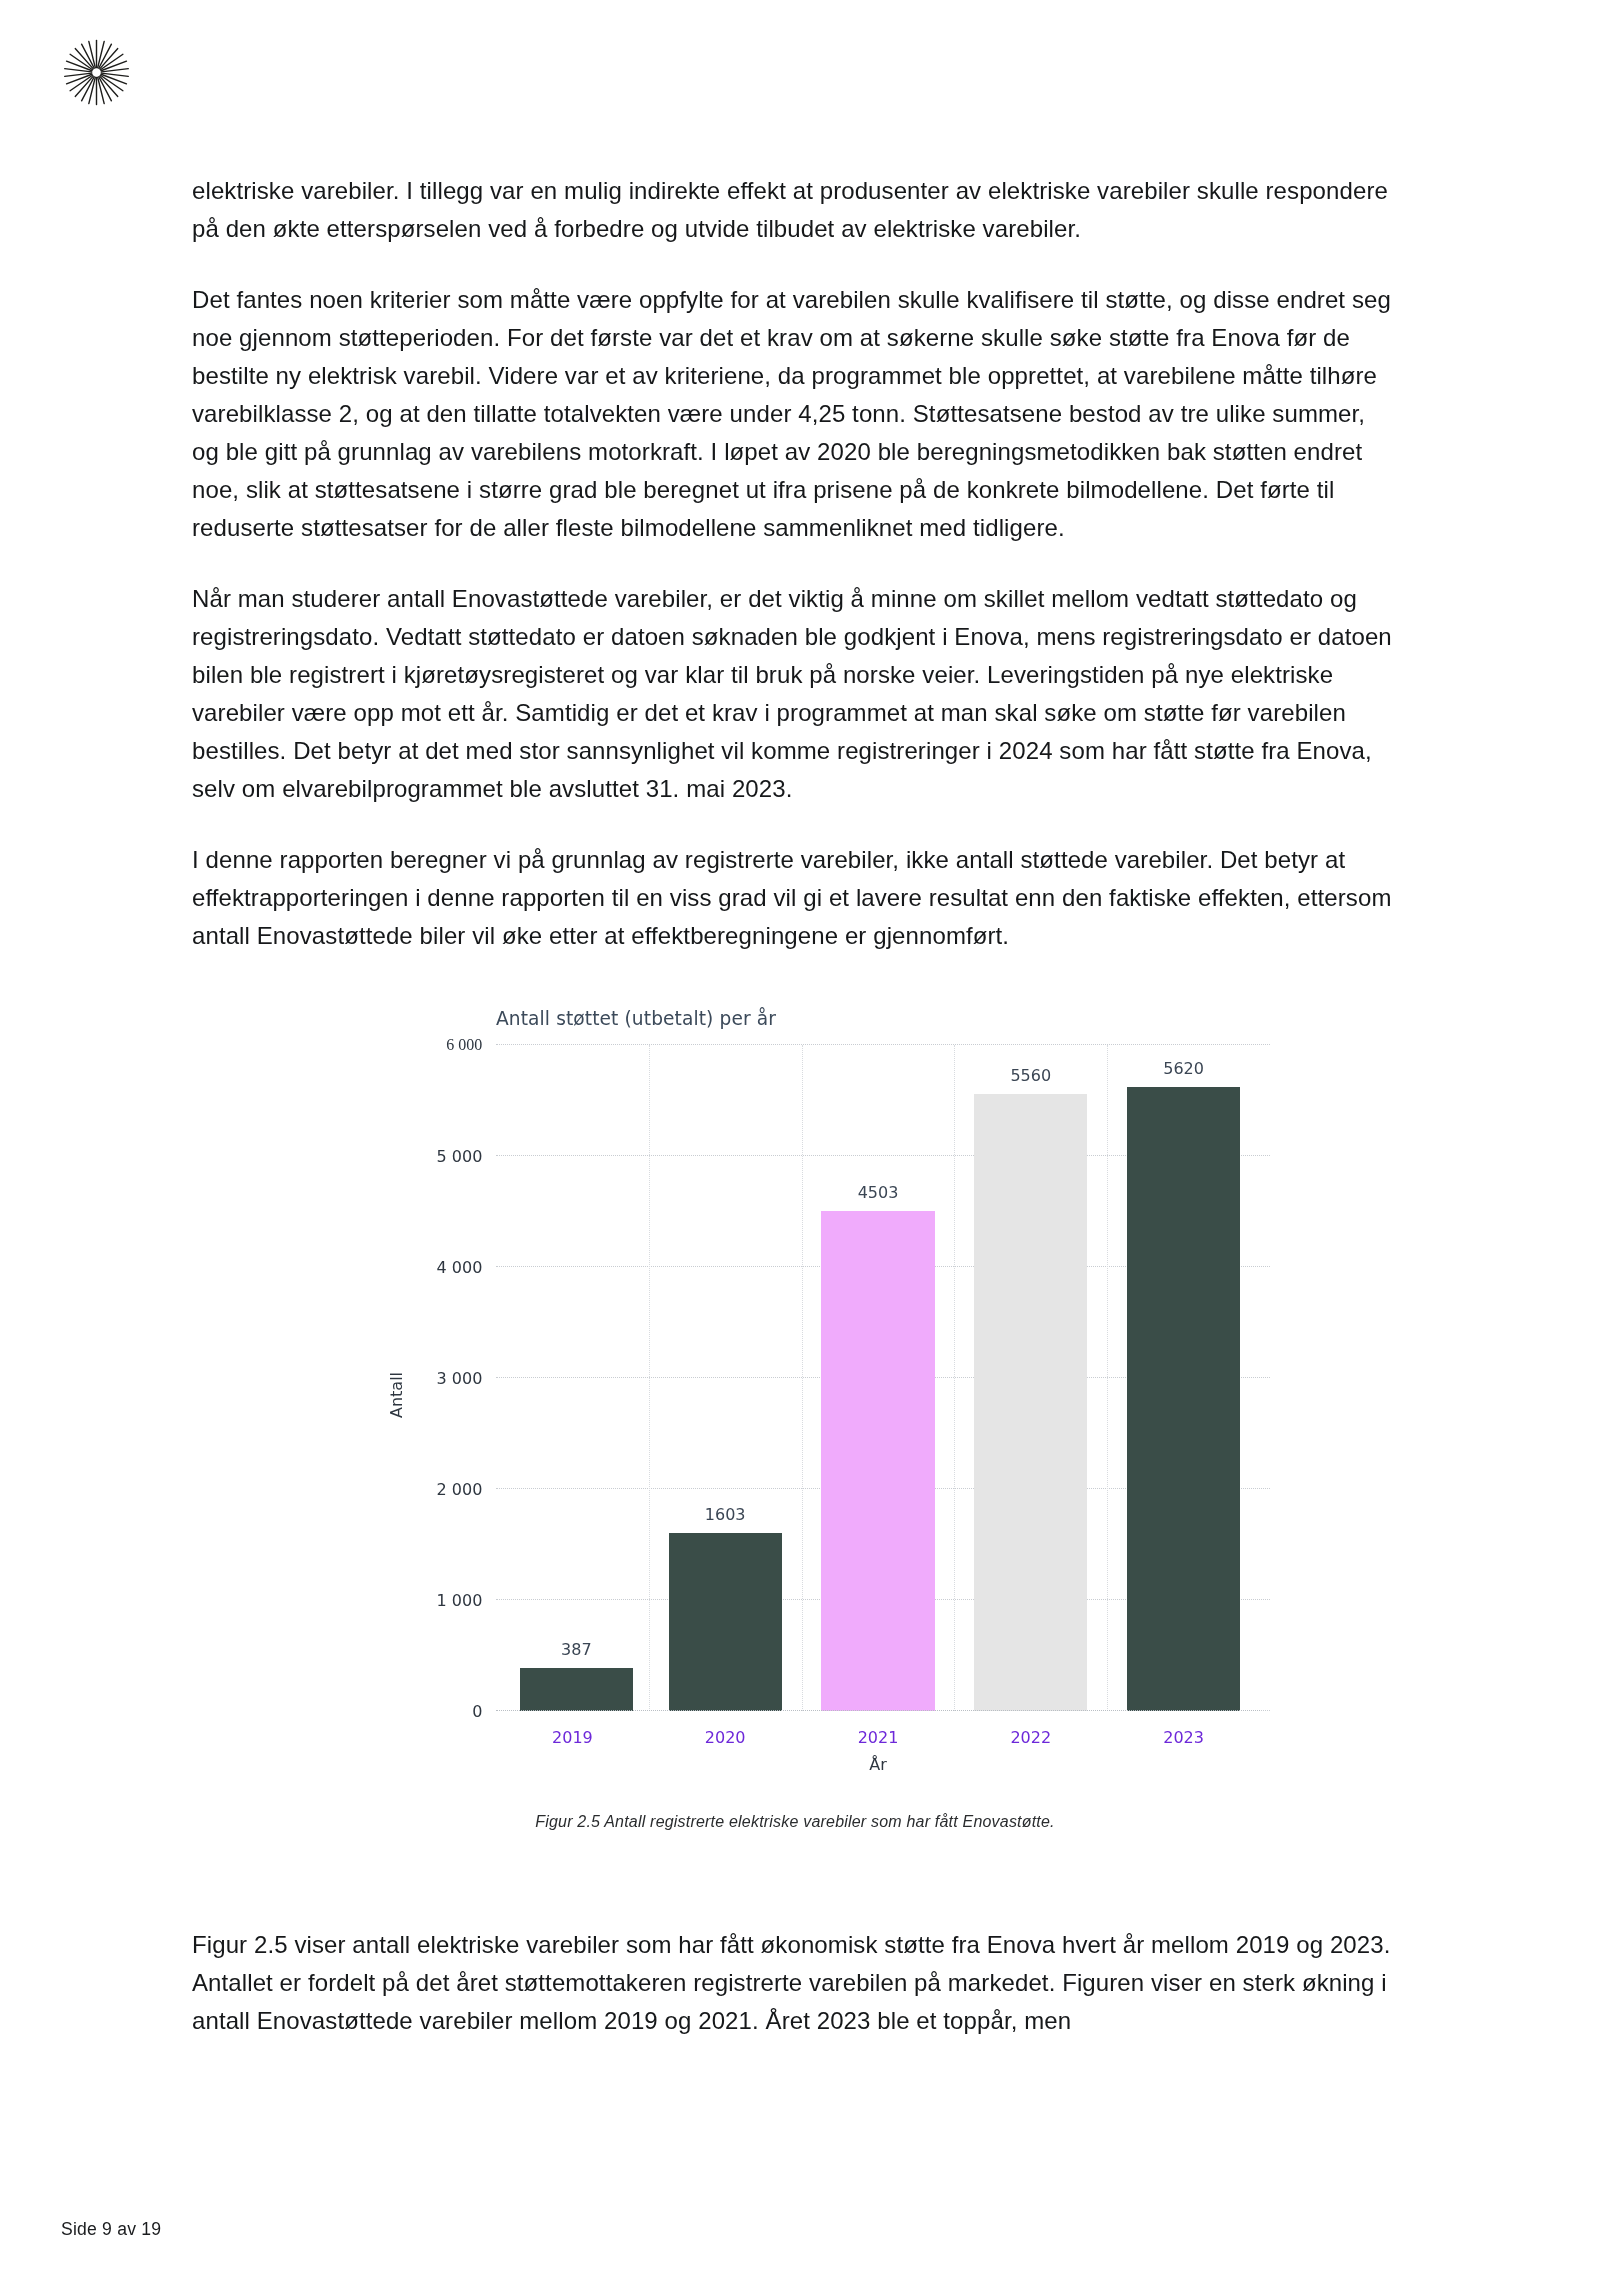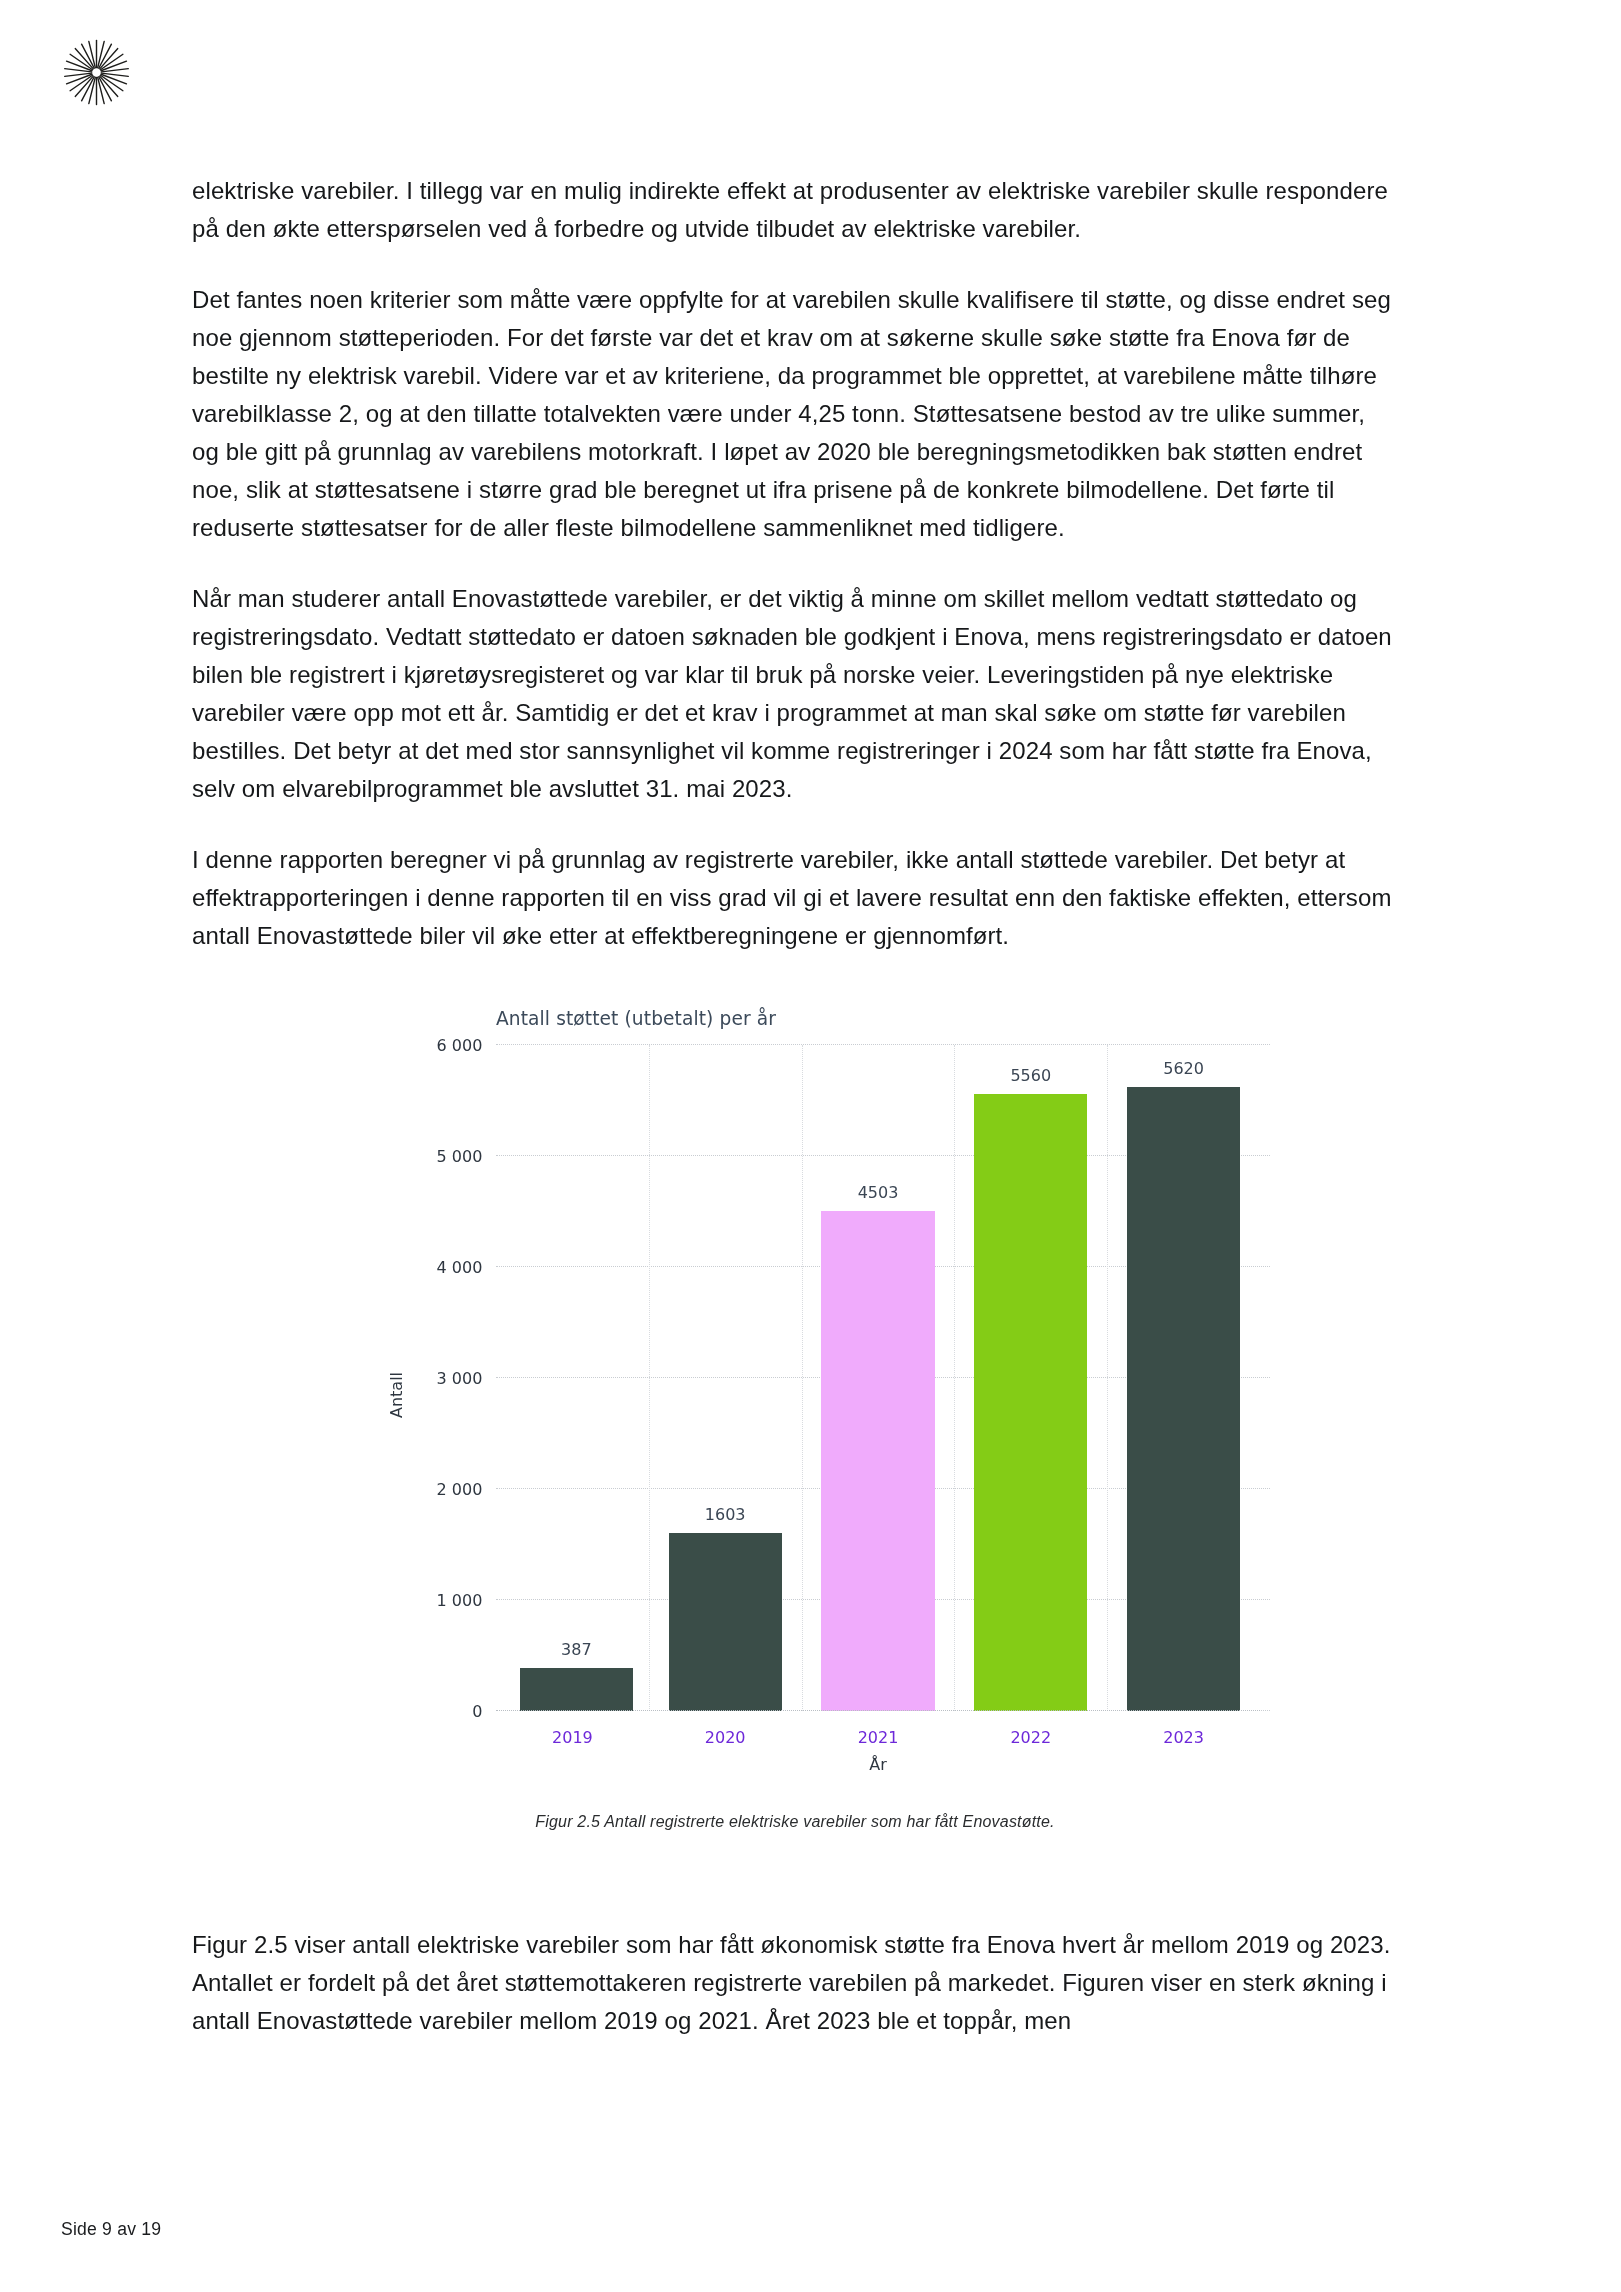--- a/index.html
+++ b/index.html
@@ -235,40 +235,40 @@
           <div class="vgridline" style="left: 60%;"></div>
           <div class="vgridline" style="left: 80%;"></div>
         </div>
       <div id="yticks">
           <div class="ytick" style="bottom: 0%; transform: translateY(50%);">0</div>
           <div class="ytick" style="bottom: 16.6667%; transform: translateY(50%); margin-left: 11px;">1 000</div>
           <div class="ytick" style="bottom: 33.3333%; transform: translateY(50%);">2 000</div>
           <div class="ytick" style="bottom: 50%; transform: translateY(50%);">3 000</div>
           <div class="ytick" style="bottom: 66.6667%; transform: translateY(50%);">4 000</div>
           <div class="ytick" style="bottom: 83.3333%; transform: translateY(50%);">5 000</div>
-          <div class="ytick" style="bottom: 100%; transform: translateY(50%);">6 000</div>
+          <div class="ytick" style="bottom: 100%; transform: translateY(50%); font-family: Liberation Serif, serif;">6 000</div>
         </div>
       <div class="bars" id="bars">
           <div class="barslot">
             <div class="bar" style="height: 6.45%; background: rgb(58, 77, 72); margin-left: 8px;">
               <div class="barlabel" style="color: rgb(59, 70, 84);">387</div>
             </div>
           </div>
           <div class="barslot">
             <div class="bar" style="height: 26.7167%; background: rgb(58, 77, 72);">
               <div class="barlabel" style="color: rgb(59, 70, 84);">1603</div>
             </div>
           </div>
           <div class="barslot">
             <div class="bar" style="height: 75.05%; background: #f0abfc;">
               <div class="barlabel" style="color: rgb(59, 70, 84);">4503</div>
             </div>
           </div>
           <div class="barslot">
-            <div class="bar" style="height: 92.6667%; background: #84cc16; margin-top: 7px;">
+            <div class="bar" style="height: 92.6667%; background: #e5e5e5; margin-top: 7px;">
               <div class="barlabel" style="color: rgb(59, 70, 84);">5560</div>
             </div>
           </div>
           <div class="barslot">
             <div class="bar" style="height: 93.6667%; background: rgb(58, 77, 72);">
               <div class="barlabel" style="color: rgb(59, 70, 84);">5620</div>
             </div>
           </div>
         </div>
     </div>

